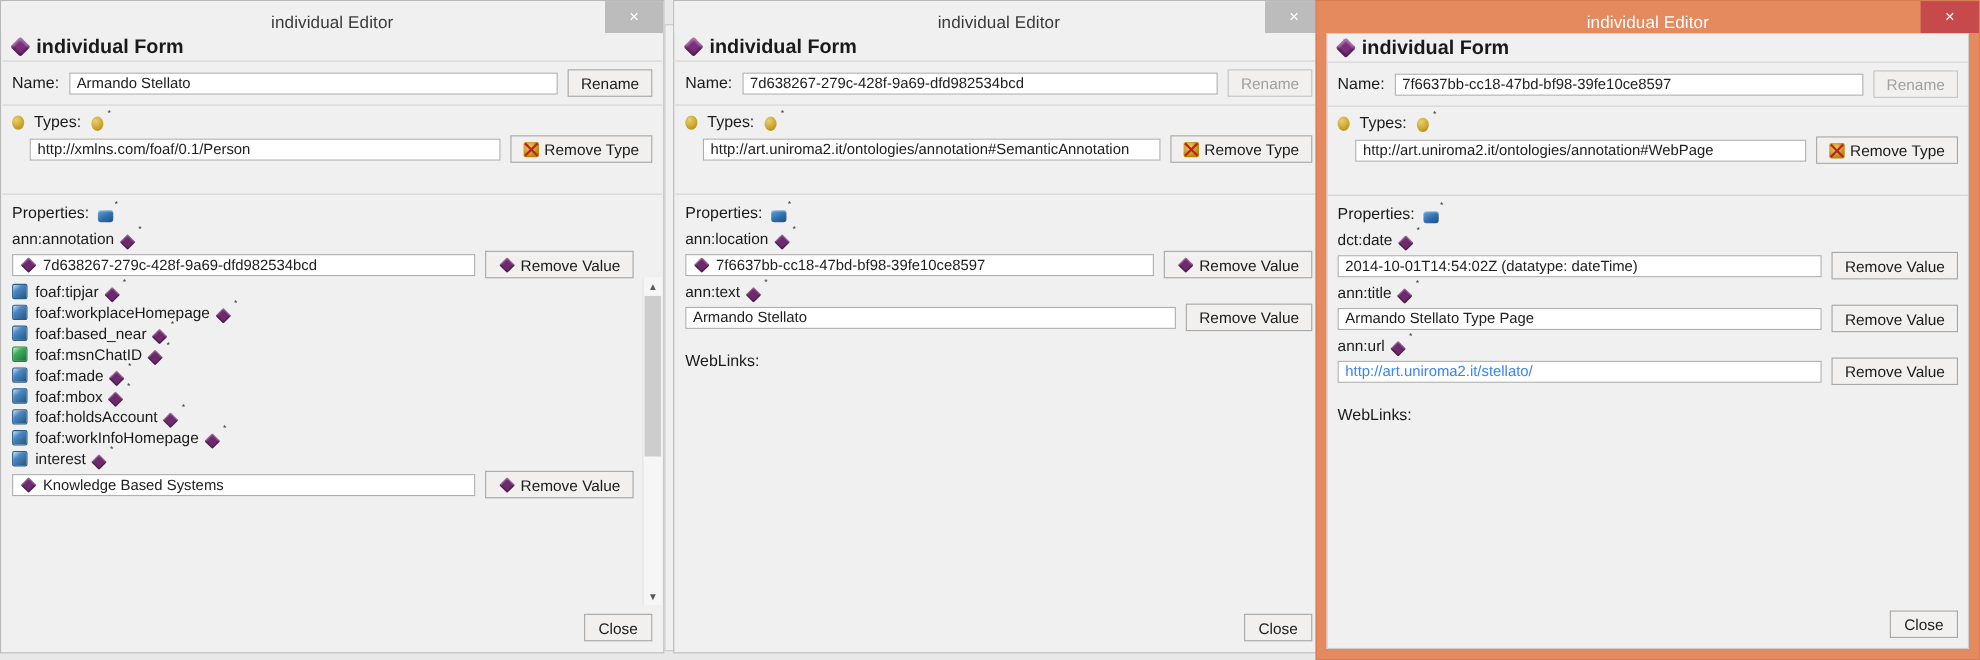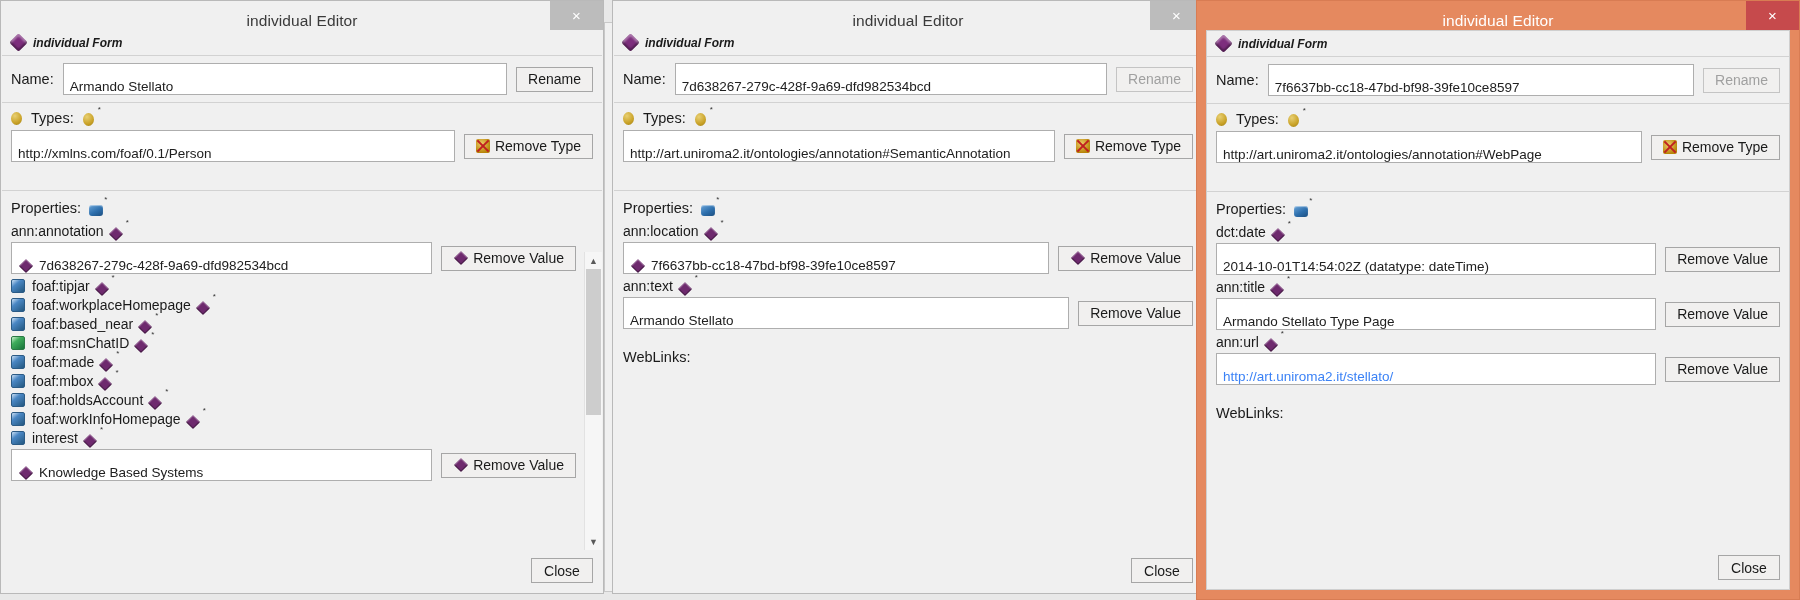--- a/index.html
+++ b/index.html
@@ -37,47 +37,47 @@
     background:#f0f0f0;box-sizing:border-box;
   }
   .win.active .clientarea{left:9px;right:9px;bottom:9px;border:1px solid #cfcfcf;}
   .win.inactive .clientarea{left:1px;right:1px;bottom:1px;}
 
   
   .formhdr{
     height:25px;display:flex;align-items:center;gap:7px;
     padding:0 9px;border-bottom:1px solid #d2d2d2;background:#f0f0f0;
   }
-  .formhdr .lbl{font-weight:bold;font-size:12px;font-style:italic;}
+  .formhdr .lbl{font-weight:bold;font-size:18px;}
 
   
   .namerow{
     display:flex;align-items:center;gap:9px;
     padding:7px 9px;border-bottom:1px solid #d2d2d2;
   }
   .namelbl{font-size:14.5px;white-space:nowrap;}
   .txt{
-    flex:1;height:32px;box-sizing:border-box;
+    flex:1;height:20px;box-sizing:border-box;
     border:1px solid #aeaeae;background:#ffffff;
     padding:0 6px;font-size:13.5px;color:#202020;
-    display:flex;align-items:flex-end;gap:6px;overflow:hidden;white-space:nowrap;
+    display:flex;align-items:center;gap:6px;overflow:hidden;white-space:nowrap;
   }
   .txt.link span{color:#3b82f6;}
   .btn{
     height:25px;box-sizing:border-box;
     border:1px solid #a6a6a6;background:#f1f0ef;
     padding:0 11px;font-size:14px;color:#1a1a1a;
     display:flex;align-items:center;justify-content:center;gap:5px;
     white-space:nowrap;cursor:pointer;
   }
   .btn.disabled{color:#a0a0a0;border-color:#c4c4c4;background:#f1f0ef;}
 
   .typesrow{padding:7px 9px 4px 9px;display:flex;align-items:center;gap:9px;}
   .typesrow .lbl{font-size:14.5px;}
-  .typeval{display:flex;align-items:center;gap:9px;padding:0 9px 10px 9px;}
+  .typeval{display:flex;align-items:center;gap:9px;padding:0 9px 10px 25px;}
   .typesblock{border-bottom:1px solid #d2d2d2;padding-bottom:18px;}
 
   .propsarea{position:relative;padding:9px 9px 0 9px;}
   .propshdr{display:flex;align-items:center;gap:8px;margin-bottom:7px;font-size:14.5px;}
   .propname{display:flex;align-items:center;gap:7px;font-size:14px;margin:3px 0;}
   .valrow{display:flex;align-items:center;gap:9px;margin:3px 0 4px 0;}
   .weblinks{font-size:14.5px;margin-top:20px;}
 
   
   .ico{display:inline-block;flex:none;position:relative;}

